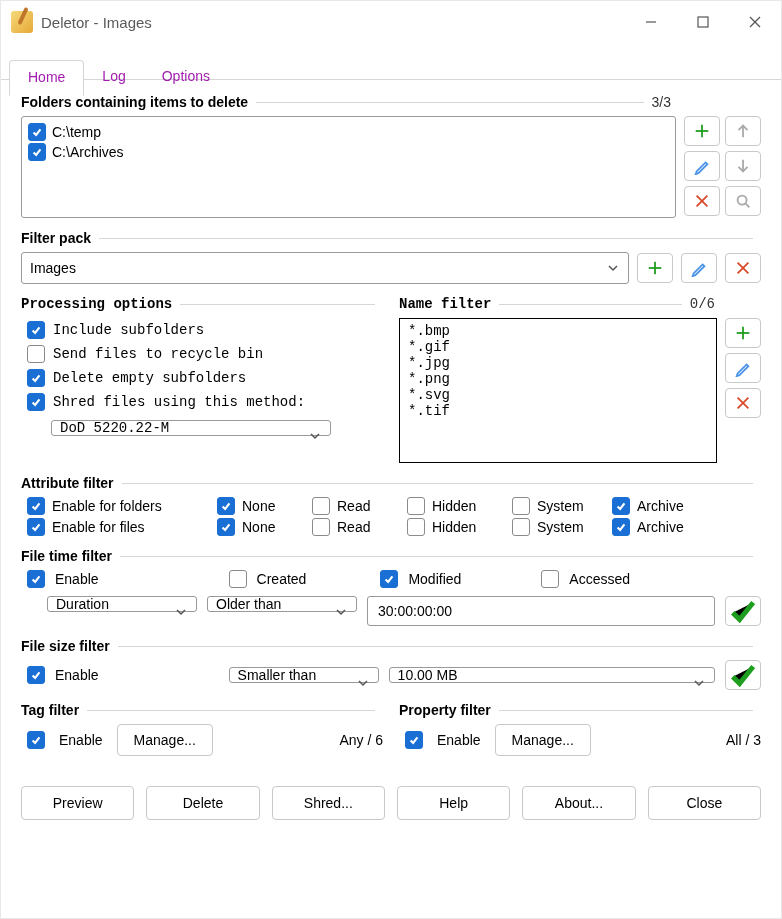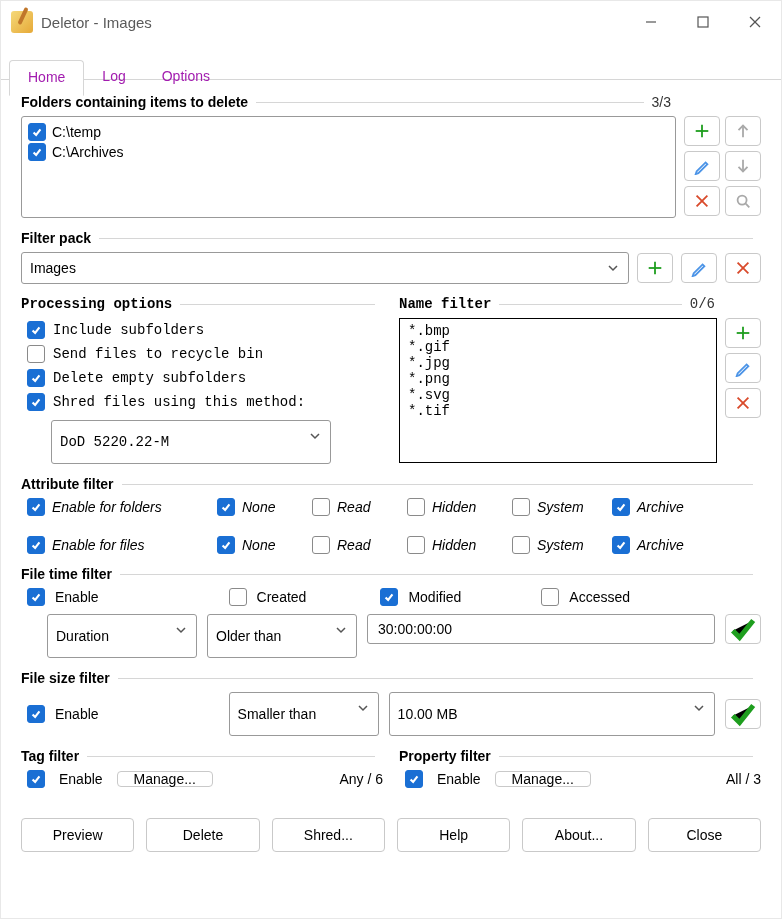--- a/index.html
+++ b/index.html
@@ -121,55 +121,55 @@
   }
   .combo .caret {
     margin-left:auto; width:14px; height:14px;
   }
 
   .two-col { display:flex; gap:16px;font-family:Liberation Mono, monospace; }
   .col { flex:1; }
 
   .opt-row { display:flex; align-items:center; gap:8px; padding:3px 0 3px 6px; }
   select.fullselect, .selectbox {
-    height:44px; border:1px solid #999; border-radius:3px;
+    height:16px; border:1px solid #999; border-radius:3px;
     padding:0 8px; font:inherit; background:#fff;
     display:flex; align-items:center; position:relative;
   }
   .selectbox .caret { position:absolute; right:8px; top:8px; width:14px; height:14px; }
 
   .name-list {
     border:1px solid #000000; border-radius:0;
     height: 145px; padding:4px 8px;
     overflow:auto;
   }
   .name-list div { padding:0px 0; }
 
-  .attr-grid { display:grid; grid-template-columns: 190px 95px 95px 105px 100px 100px; row-gap:20px; align-items:center;font-style:italic; }
+  .attr-grid { display:grid; grid-template-columns: 190px 95px 95px 105px 100px 100px; row-gap:3px; align-items:center; }
   .attr-cell { display:flex; align-items:center; gap:7px; }
 
   .time-row, .size-row { display:flex; align-items:center; gap:10px; padding-left:6px;}
   .time-selects { display:flex; gap:10px; margin-top:8px; padding-left:26px; }
   .textinput {
     height:30px; border:1px solid #999; border-radius:3px;
     padding:0 10px; font:inherit;
   }
 
   .confirmbtn {
     width:36px; height:30px;
     border:1px solid #c9c9c9; border-radius:4px;
     display:flex; align-items:center; justify-content:center;
     cursor:pointer;
   }
 
   .filters2 { display:flex; gap:16px; }
   .tagcol { flex:1; }
   .manage-row { display:flex; align-items:center; gap:14px; padding-left:6px; }
   .btn {
-    height:16px; padding: 0 16px;
+    height:32px; padding: 0 16px;
     border:1px solid #c9c9c9; border-radius:4px;
     background:#fff; font:inherit;
     display:inline-flex; align-items:center; justify-content:center;
     cursor:pointer;
     min-width: 90px;
   }
 
   .bottom-bar {
     display:flex; gap:12px; margin-top:18px;
   }

